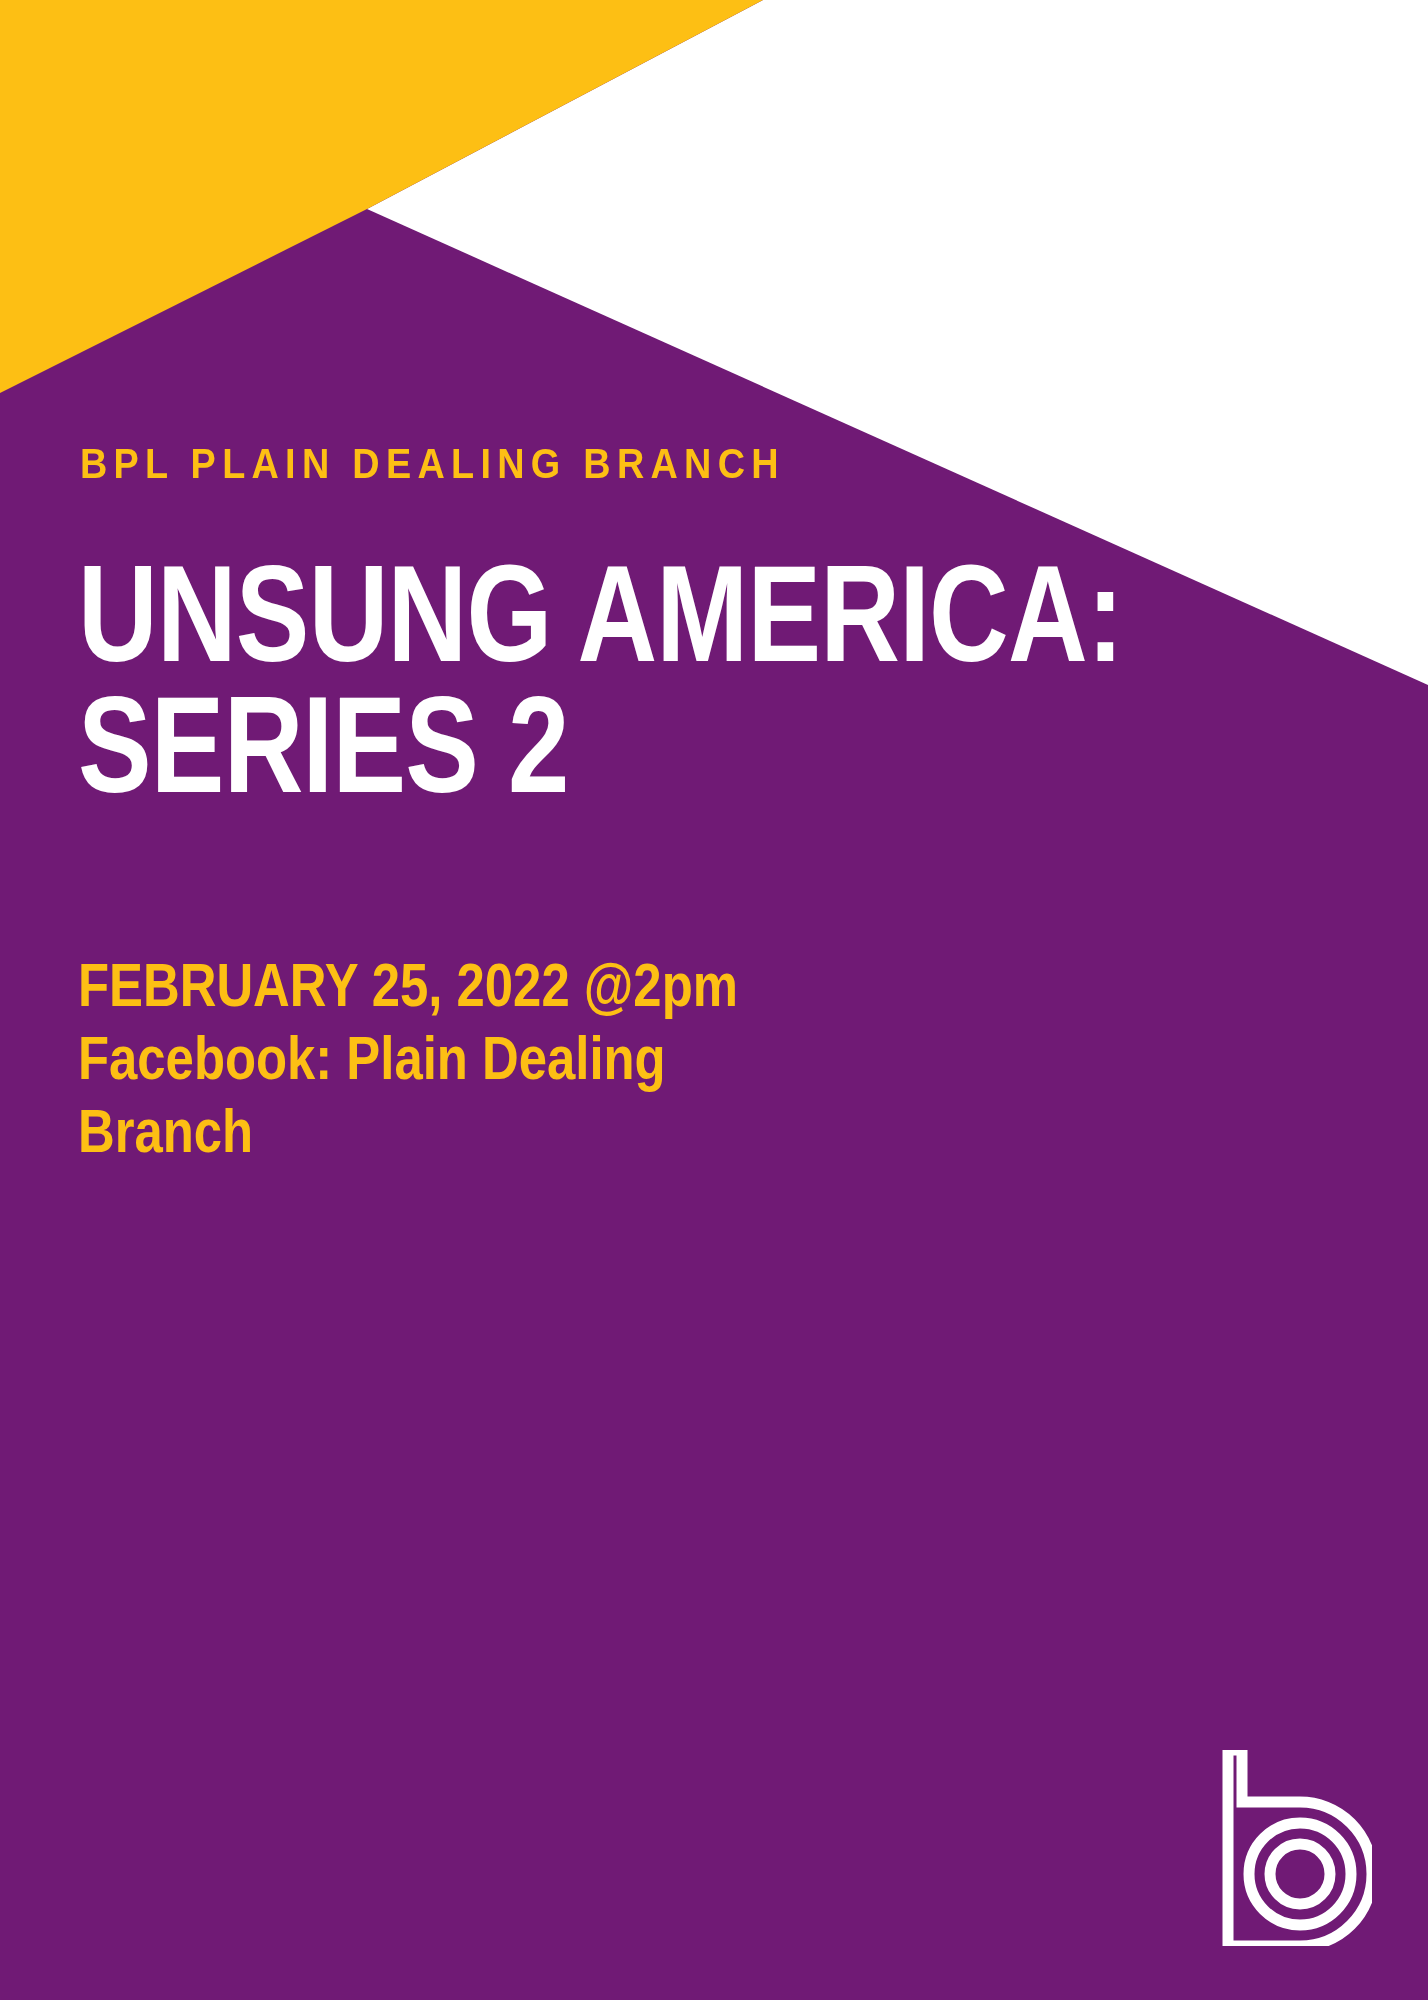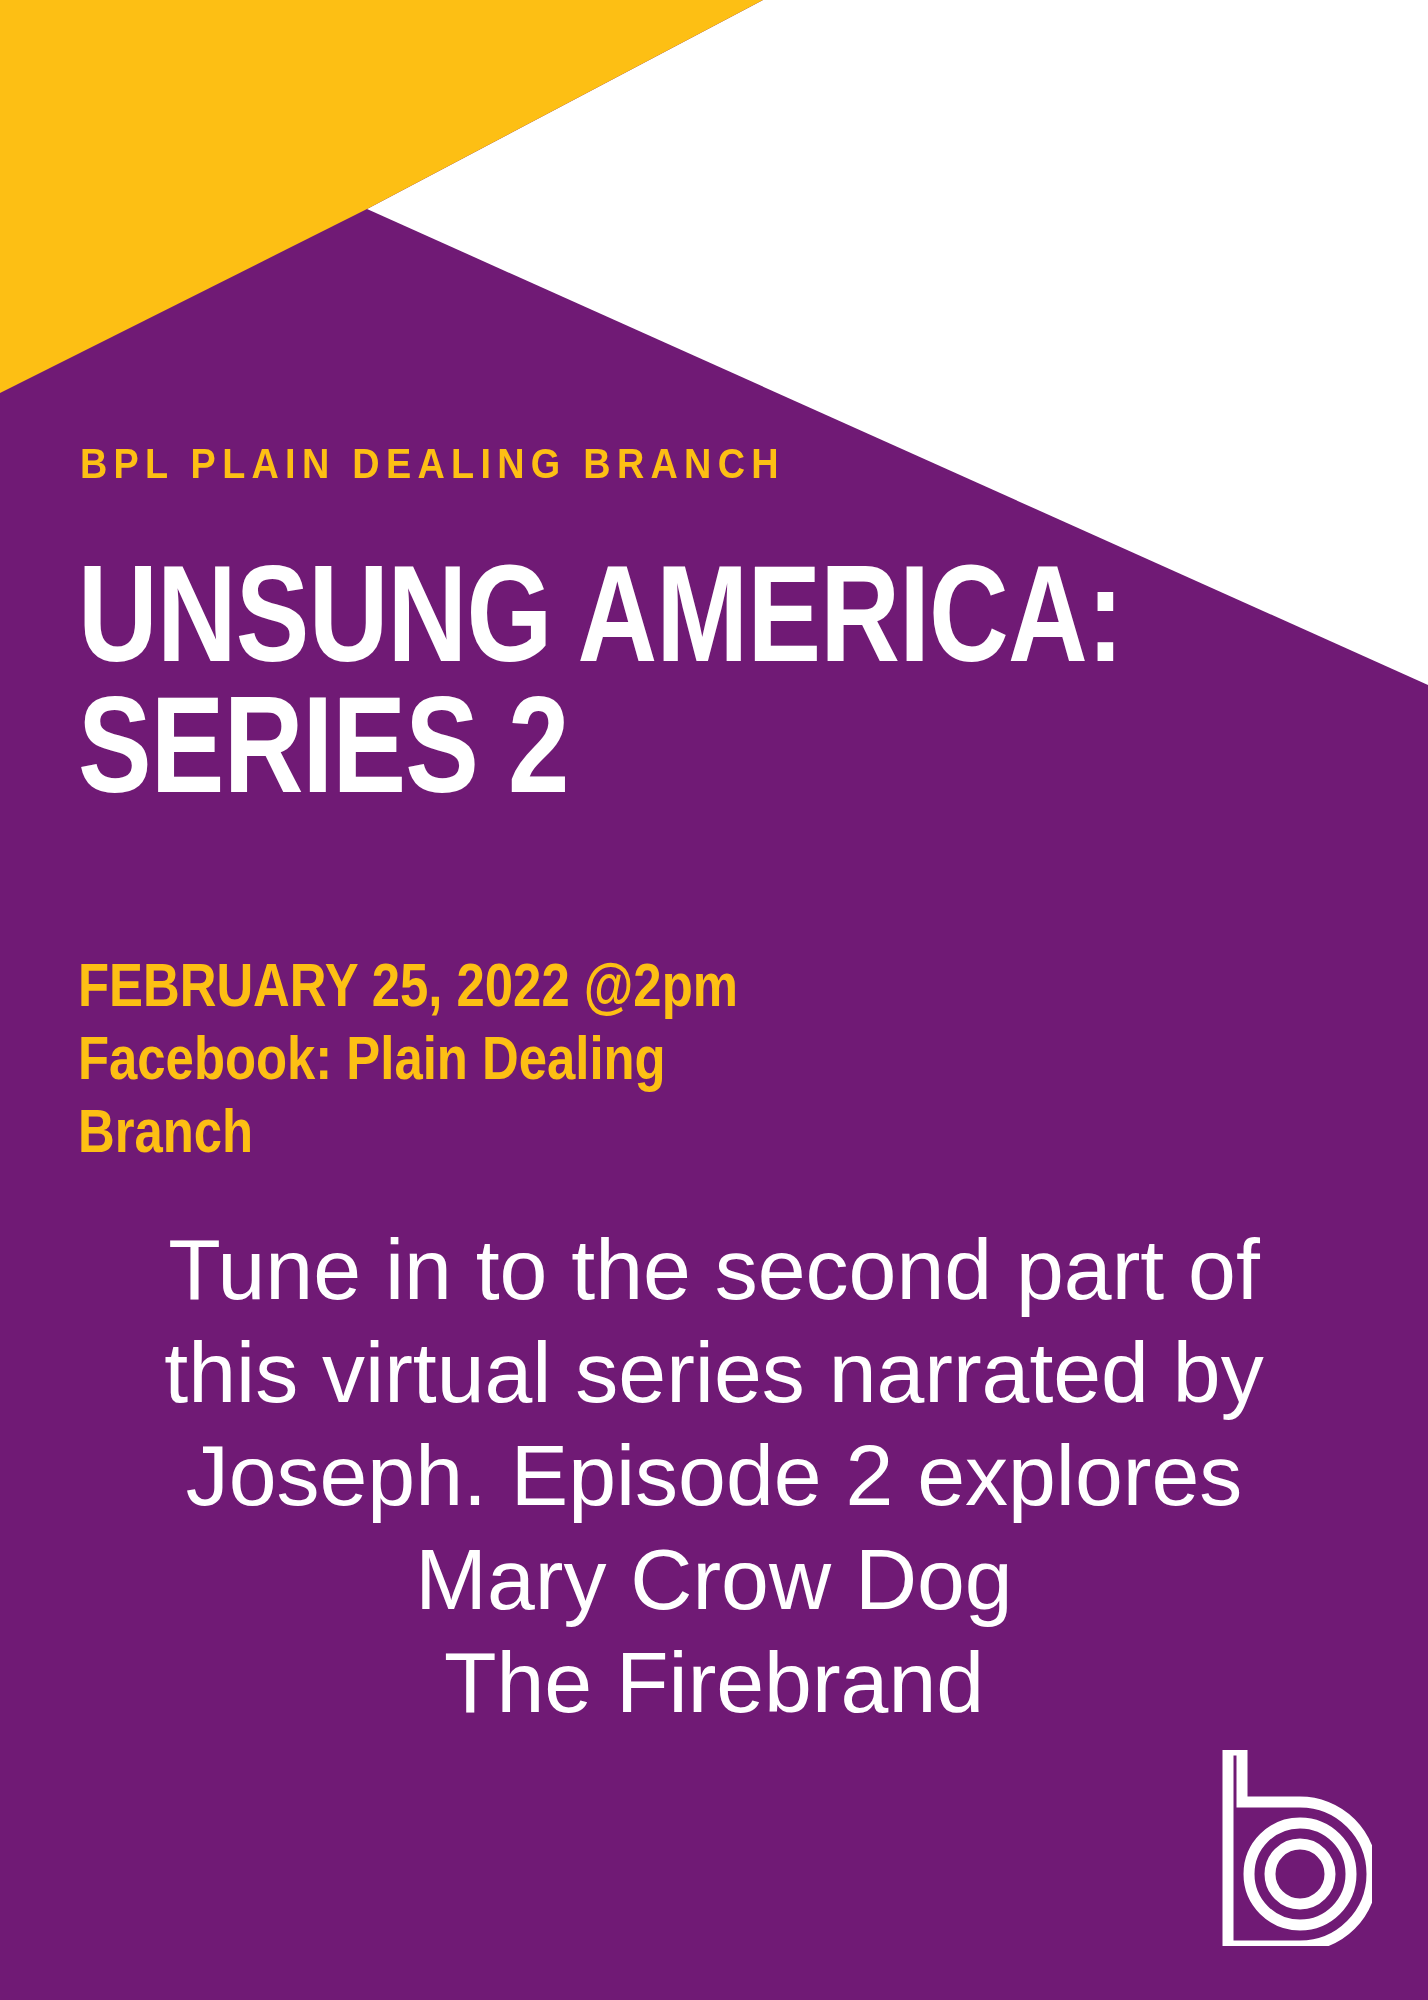--- a/index.html
+++ b/index.html
@@ -127,27 +127,20 @@
       <span class="tline">UNSUNG AMERICA:</span>
       <span class="tline">SERIES 2</span>
     </div>
 
     <div class="meta">
       <span class="mline">FEBRUARY 25, 2022 @2pm</span>
       <span class="mline">Facebook: Plain Dealing</span>
       <span class="mline">Branch</span>
     </div>
 
-    <div class="body">
-      <span class="bline">Tune in to the second part of</span>
-      <span class="bline">this virtual series narrated by</span>
-      <span class="bline">Joseph. Episode 2 explores</span>
-      <span class="bline">Mary Crow Dog</span>
-      <span class="bline">The Firebrand</span>
-    </div>
 
     <div class="logo">
       <svg viewBox="0 0 168 196" xmlns="http://www.w3.org/2000/svg" aria-hidden="true">
 
         <path d="M96 196 A 72 72 0 1 0 96 52 L 38 52 L 38 0 L 24 0 L 24 196 Z" fill="none" stroke="#ffffff" stroke-width="11"></path>
 
         <circle cx="96" cy="124" r="51" fill="none" stroke="#ffffff" stroke-width="11"></circle>
 
         <circle cx="96" cy="124" r="30" fill="none" stroke="#ffffff" stroke-width="11"></circle>
       </svg>

